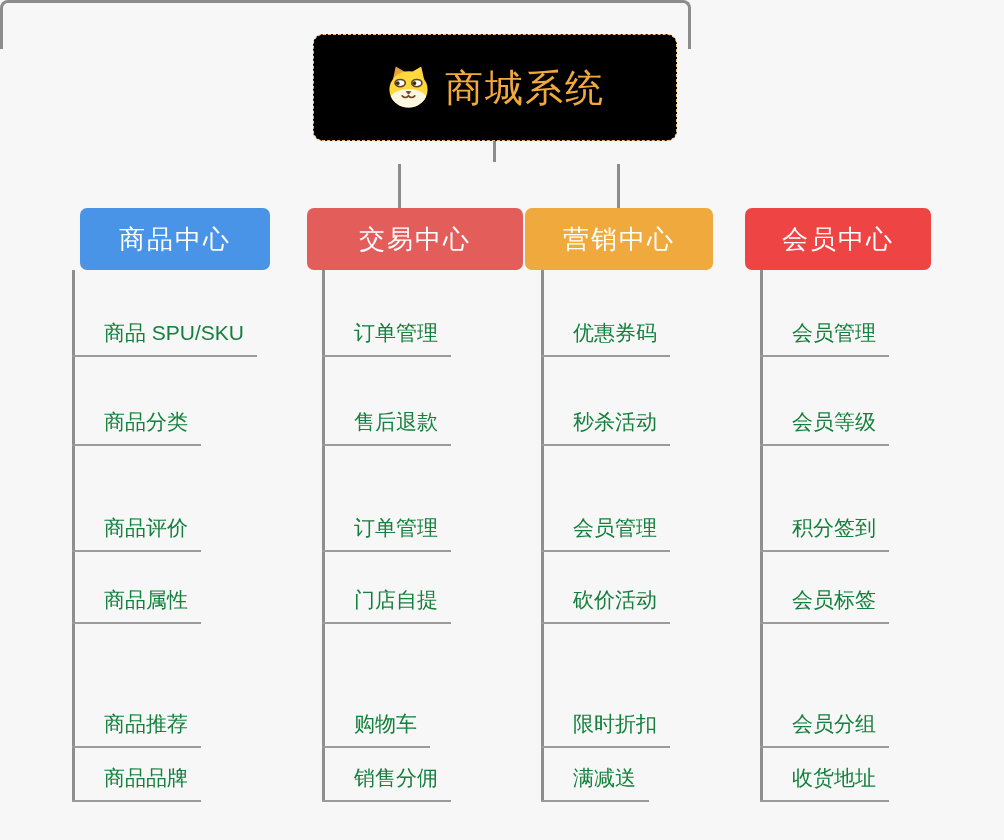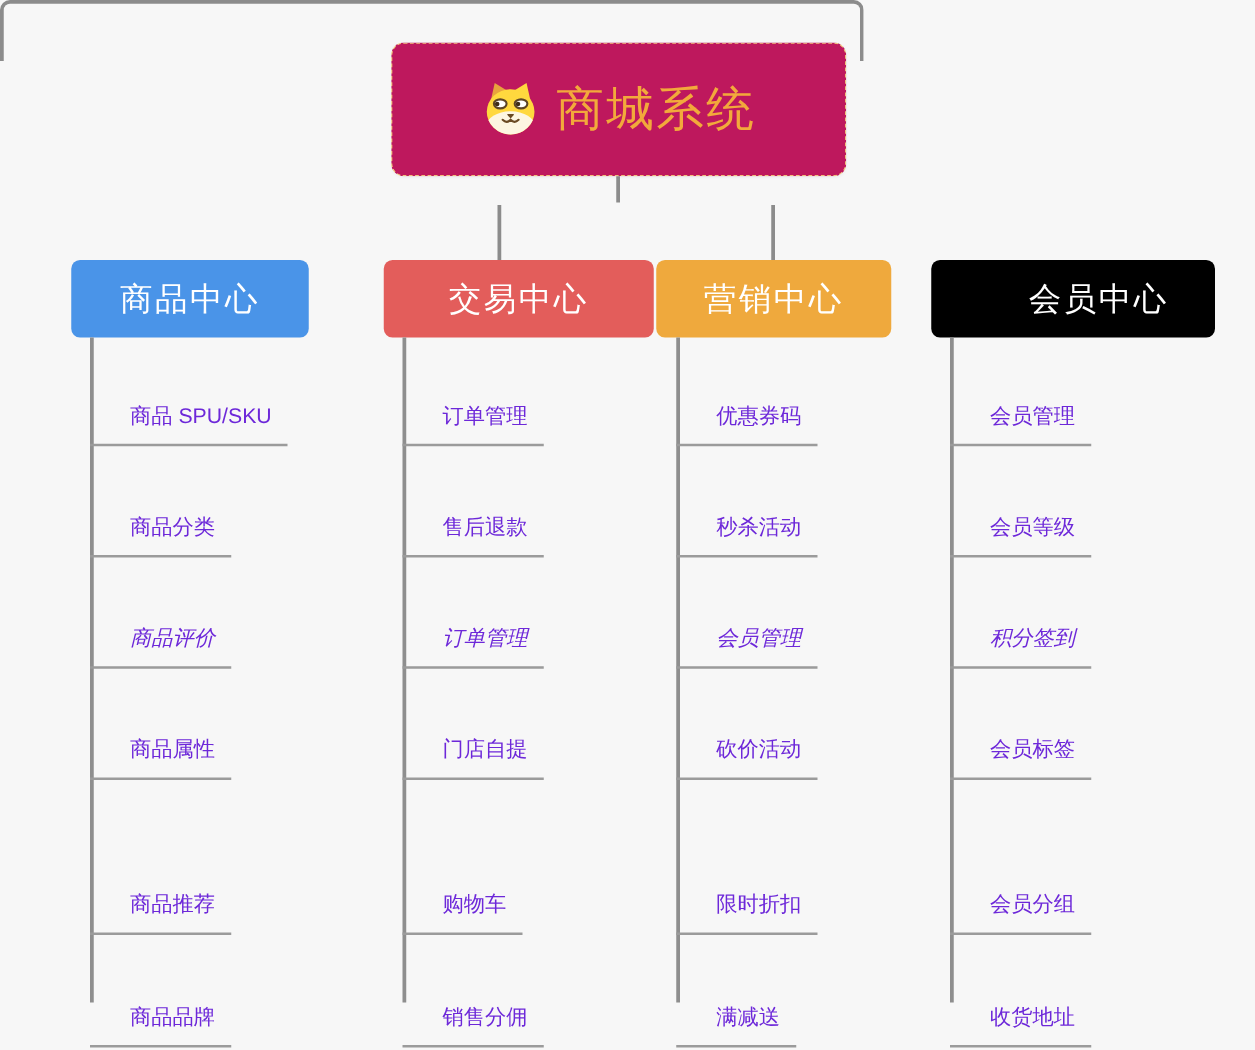--- a/index.html
+++ b/index.html
@@ -14,21 +14,21 @@
     background:#f7f7f7;
     overflow:hidden;
   }
 
   
   .root-node{
     position:absolute;
     left:313px; top:34px;
     width:364px; height:107px;
     box-sizing:border-box;
-    background:#be185d;
+    background:#000000;
     border:1px dashed #f2c179;
     border-radius:10px;
     display:flex;
     align-items:center;
     justify-content:center;
     gap:13px;
     box-shadow:0 1px 2px rgba(0,0,0,0.03);
   }
   .root-title{
     font-size:38px;
@@ -76,39 +76,39 @@
   .b3 .branch-box{left:525px;width:188px;}
   .b4 .branch-box{left:745px;width:186px;}
   .b1 .trunk{left:72px;}
   .b2 .trunk{left:322px;}
   .b3 .trunk{left:541px;}
   .b4 .trunk{left:760px;}
 
   
   .leaf{
     position:absolute;
-    font-size:17px;
+    font-size:21px;
     line-height:28px;
-    color:#6d28d9;
+    color:#15803d;
     padding:0 13px 8px 32px;
     border-bottom:2px solid #9b9b9b;
     white-space:nowrap;
     cursor:default;
     text-align:center;
   }
   .b1 .leaf{left:72px;}
   .b2 .leaf{left:322px;}
   .b3 .leaf{left:541px;}
   .b4 .leaf{left:760px;}
   .r1{top:319px;}
   .r2{top:408px;}
-  .r3{top:497px;font-style:italic;}
+  .r3{top:514px;}
   .r4{top:586px;}
   .r5{top:675px;margin-top:35px;}
-  .r6{top:764px;margin-top:36px;}
+  .r6{top:764px;}
 </style>
 </head>
 <body>
 
 <div class="stage">
 
   <div class="conn conn-root-stub"></div>
   <div class="conn-bus"></div>
   <div class="conn conn-mid-1"></div>
   <div class="conn conn-mid-2"></div>
@@ -126,21 +126,21 @@
       <circle cx="13" cy="19.6" r="1.9" fill="#3f2d16"></circle>
       <ellipse cx="32.5" cy="19.5" rx="5.2" ry="3.7" fill="#ffffff" stroke="#5d4526" stroke-width="1.7"></ellipse>
       <circle cx="30" cy="19.6" r="1.9" fill="#3f2d16"></circle>
       <path d="M21.8 28.2 h4.4 l-2.2 2.6 Z" fill="#6a4a23" stroke="#6a4a23" stroke-width="1" stroke-linejoin="round"></path>
       <path d="M17.5 32.5 q3.2 3.4 6.5 0 q3.2 3.4 6.5 0" fill="none" stroke="#6a4a23" stroke-width="1.7" stroke-linecap="round"></path>
     </svg>
     <span class="root-title">商城系统</span>
   </div>
 
   <div class="branch b1">
-    <div class="branch-box" style="background: rgb(74, 148, 232);">商品中心</div>
+    <div class="branch-box" style="background: rgb(74, 148, 232); margin-left: 23px;">商品中心</div>
     <div class="trunk"></div>
     <div class="leaf r1">商品 SPU/SKU</div>
     <div class="leaf r2">商品分类</div>
     <div class="leaf r3">商品评价</div>
     <div class="leaf r4">商品属性</div>
     <div class="leaf r5">商品推荐</div>
     <div class="leaf r6">商品品牌</div>
   </div>
 
   <div class="branch b2">
@@ -159,21 +159,21 @@
     <div class="trunk"></div>
     <div class="leaf r1">优惠券码</div>
     <div class="leaf r2">秒杀活动</div>
     <div class="leaf r3">会员管理</div>
     <div class="leaf r4">砍价活动</div>
     <div class="leaf r5">限时折扣</div>
     <div class="leaf r6">满减送</div>
   </div>
 
   <div class="branch b4">
-    <div class="branch-box" style="background: #000000; padding-left: 41px;">会员中心</div>
+    <div class="branch-box" style="background: #ef4444;">会员中心</div>
     <div class="trunk"></div>
     <div class="leaf r1">会员管理</div>
     <div class="leaf r2">会员等级</div>
     <div class="leaf r3">积分签到</div>
     <div class="leaf r4">会员标签</div>
     <div class="leaf r5">会员分组</div>
     <div class="leaf r6">收货地址</div>
   </div>
 
 </div>

